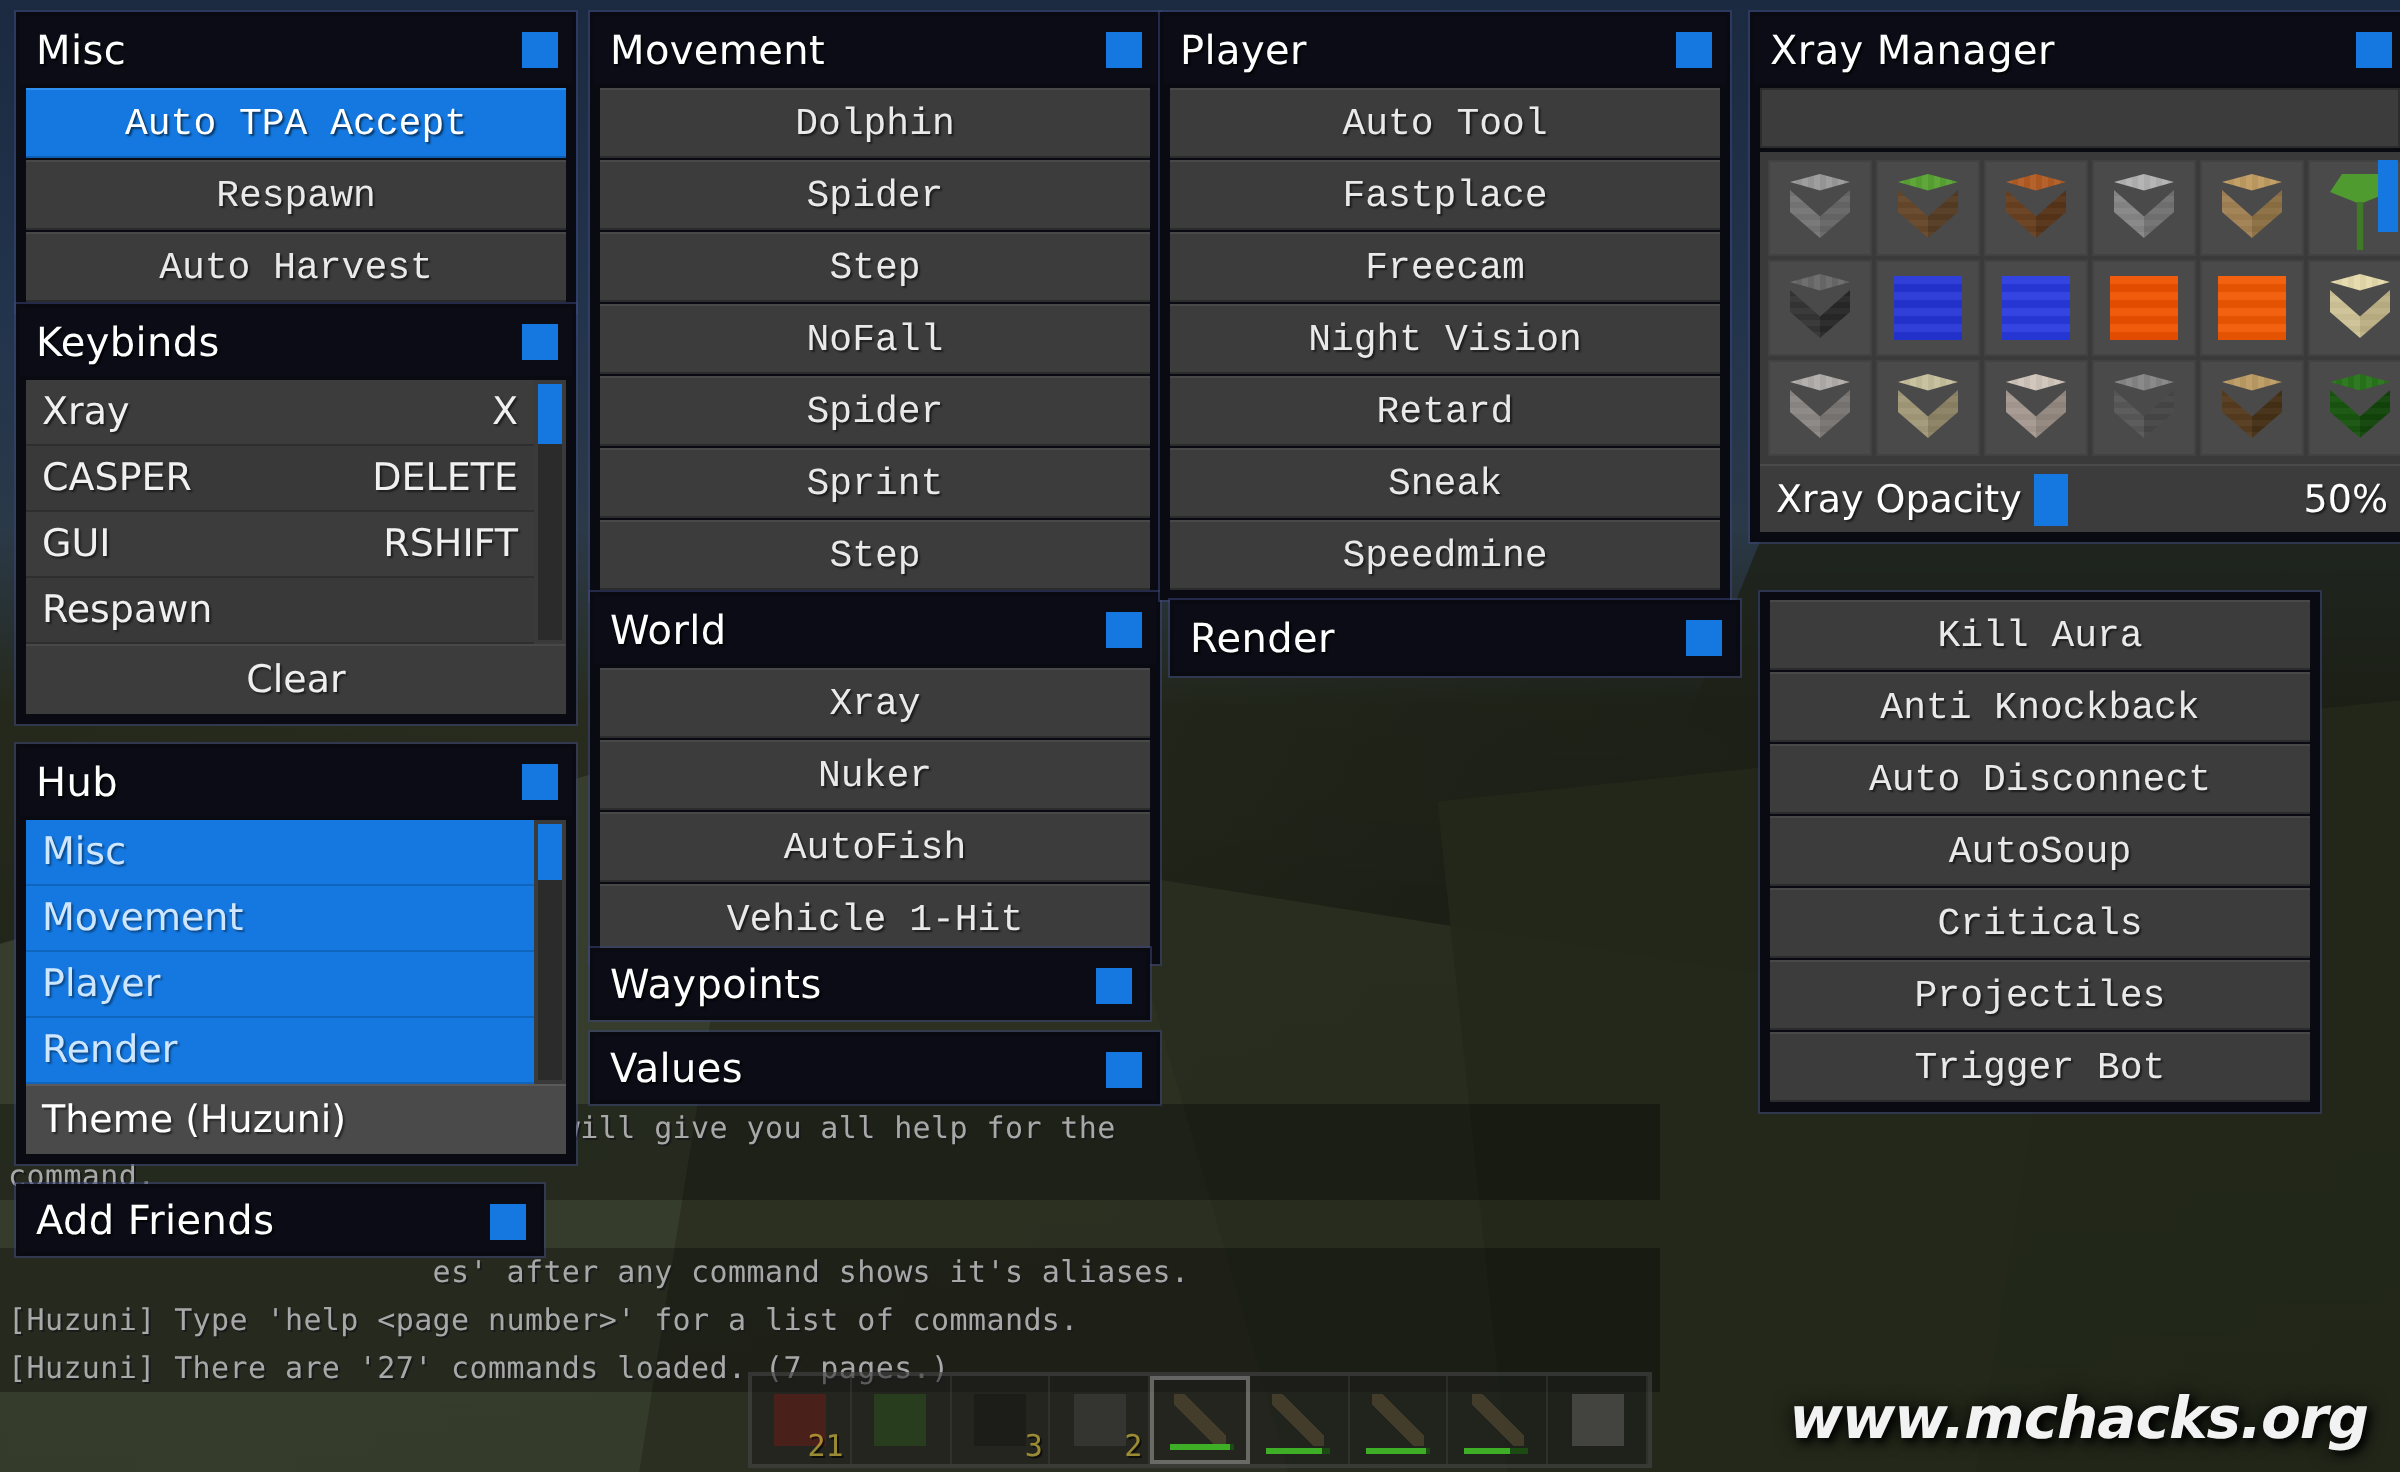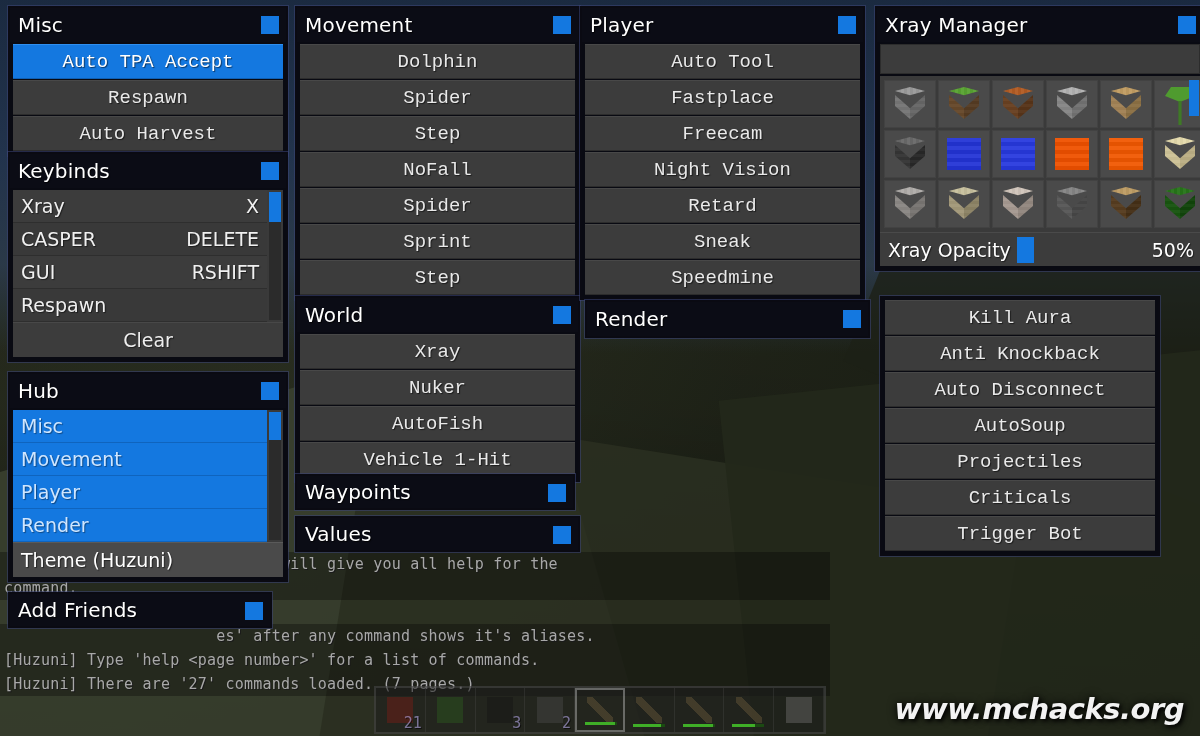--- a/index.html
+++ b/index.html
@@ -100,21 +100,21 @@
     width: 50px;
     height: 44px;
     border-right: 1px solid rgba(90,90,90,0.25);
     display:flex; align-items:center; justify-content:center;
   }
   #hotbar .slot.sel { border: 2px solid rgba(190,190,190,0.45); }
   #hotbar .itm { width: 26px; height: 26px; opacity: .45; }
   #hotbar .cnt {
     position:absolute; right:3px; bottom:0;
     font-family:"DejaVu Sans Mono","Liberation Mono",monospace;
-    font-size:15px; color:#c4b5fd; text-shadow:1px 1px 0 #000;
+    font-size:15px; color:#fde047; text-shadow:1px 1px 0 #000;
     opacity:.55;
   }
   #hotbar .dur {
     position:absolute; left:8px; bottom:5px; width:32px; height:3px;
     background:#1b4a12;
   }
   #hotbar .dur i { display:block; height:100%; background:#3fae27; }
 
   
   #watermark {
@@ -735,24 +735,24 @@
         <div class="mod">
           <span>Anti Knockback</span>
         </div>
         <div class="mod">
           <span>Auto Disconnect</span>
         </div>
         <div class="mod">
           <span>AutoSoup</span>
         </div>
         <div class="mod">
+          <span>Criticals</span>
+        </div>
+        <div class="mod">
           <span>Projectiles</span>
         </div>
         <div class="mod">
-          <span>Criticals</span>
-        </div>
-        <div class="mod">
           <span>Trigger Bot</span>
         </div>
       </div>
   </div>
 
 </div>
 
 </body></html>

